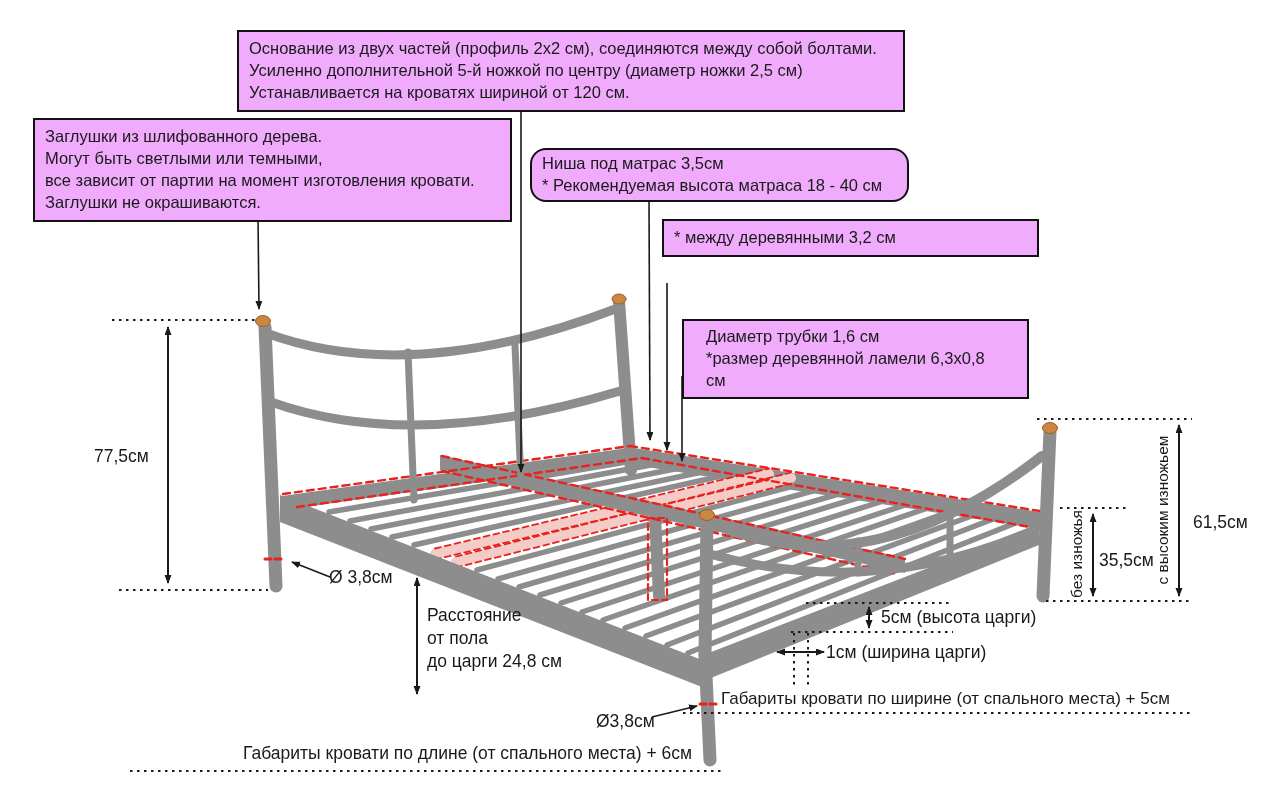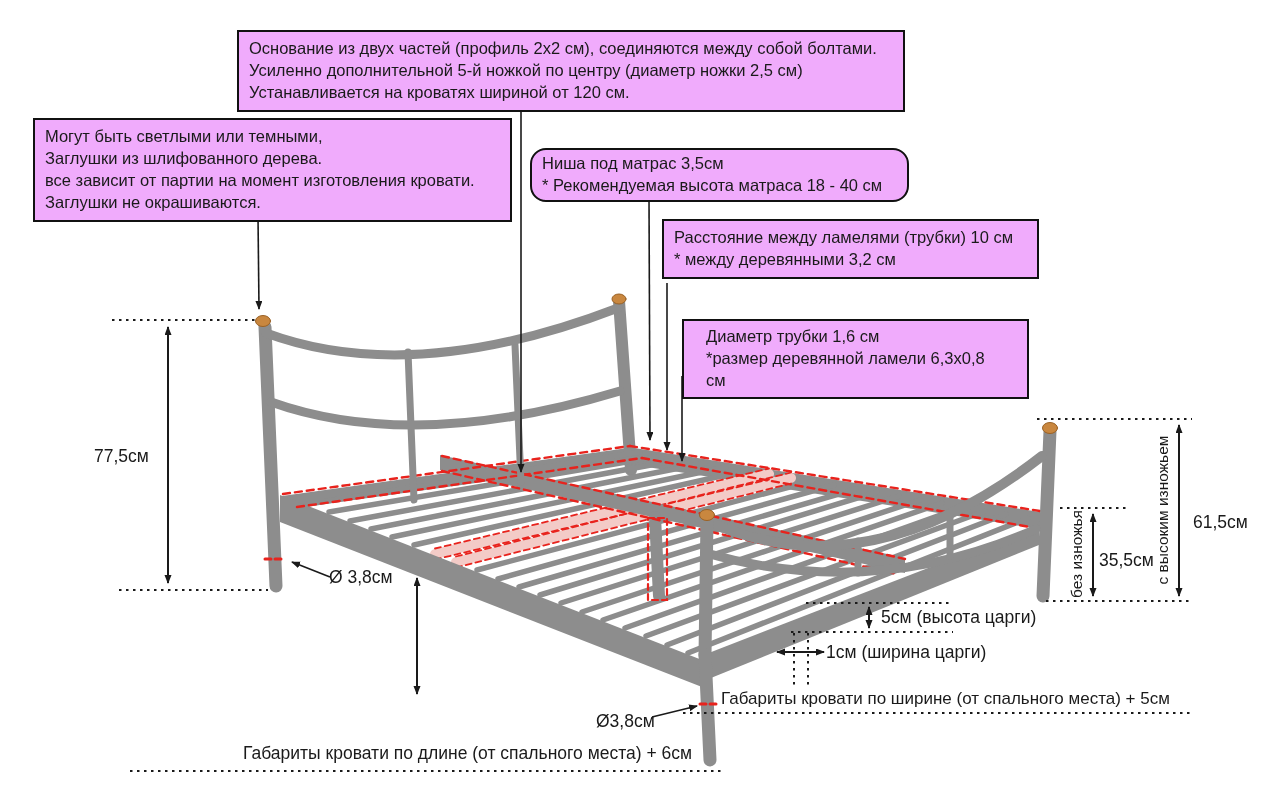--- a/index.html
+++ b/index.html
@@ -147,45 +147,49 @@
     </g>
   </svg>
 
   <div class="callout" style="left:237px;top:30px;width:668px;">
     <div>Основание из двух частей (профиль 2x2 см), соединяются между собой болтами.</div>
     <div>Усиленно дополнительной 5-й ножкой по центру (диаметр ножки 2,5 см)</div>
     <div>Устанавливается на кроватях шириной от 120 см.</div>
   </div>
 
   <div class="callout" style="left:33px;top:118px;width:479px;">
+    <div>Заглушки из шлифованного дерева.</div>
     <div>Могут быть светлыми или темными,</div>
-    <div>Заглушки из шлифованного дерева.</div>
     <div>все зависит от партии на момент изготовления кровати.</div>
     <div>Заглушки не окрашиваются.</div>
   </div>
 
   <div class="callout" style="left:530px;top:148px;width:379px;padding:3px 10px;border-radius:16px;">
     <div>Ниша под матрас 3,5см</div>
     <div>* Рекомендуемая высота матраса 18 - 40 см</div>
   </div>
 
   <div class="callout" style="left:662px;top:219px;width:377px;">
-    <div>Расстояние между ламелями (трубки) 10 см</div>
     <div>* между деревянными 3,2 см</div>
   </div>
 
   <div class="callout" style="left:682px;top:319px;width:347px;padding:5px 22px;">
     <div>Диаметр трубки 1,6 см</div>
     <div>*размер деревянной ламели 6,3x0,8 см</div>
   </div>
 
   <div class="lbl" style="left:94px;top:446px;">77,5см</div>
 
   <div class="lbl" style="left:329px;top:567px;">Ø 3,8см</div>
 
+  <div class="lbl lbl-multiline" style="left:427px;top:604px;">
+    <div>Расстояние</div>
+    <div>от пола</div>
+    <div>до царги 24,8 см</div>
+  </div>
 
   <div class="lbl-rot" style="left:1031px;top:545px;width:92px;">без изножья</div>
   <div class="lbl" style="left:1099px;top:550px;">35,5см</div>
 
   <div class="lbl-rot" style="left:1083px;top:501px;width:160px;">с высоким изножьем</div>
   <div class="lbl" style="left:1193px;top:512px;">61,5см</div>
 
   <div class="lbl" style="left:881px;top:607px;">5см (высота царги)</div>
   <div class="lbl" style="left:826px;top:642px;">1см (ширина царги)</div>
 

